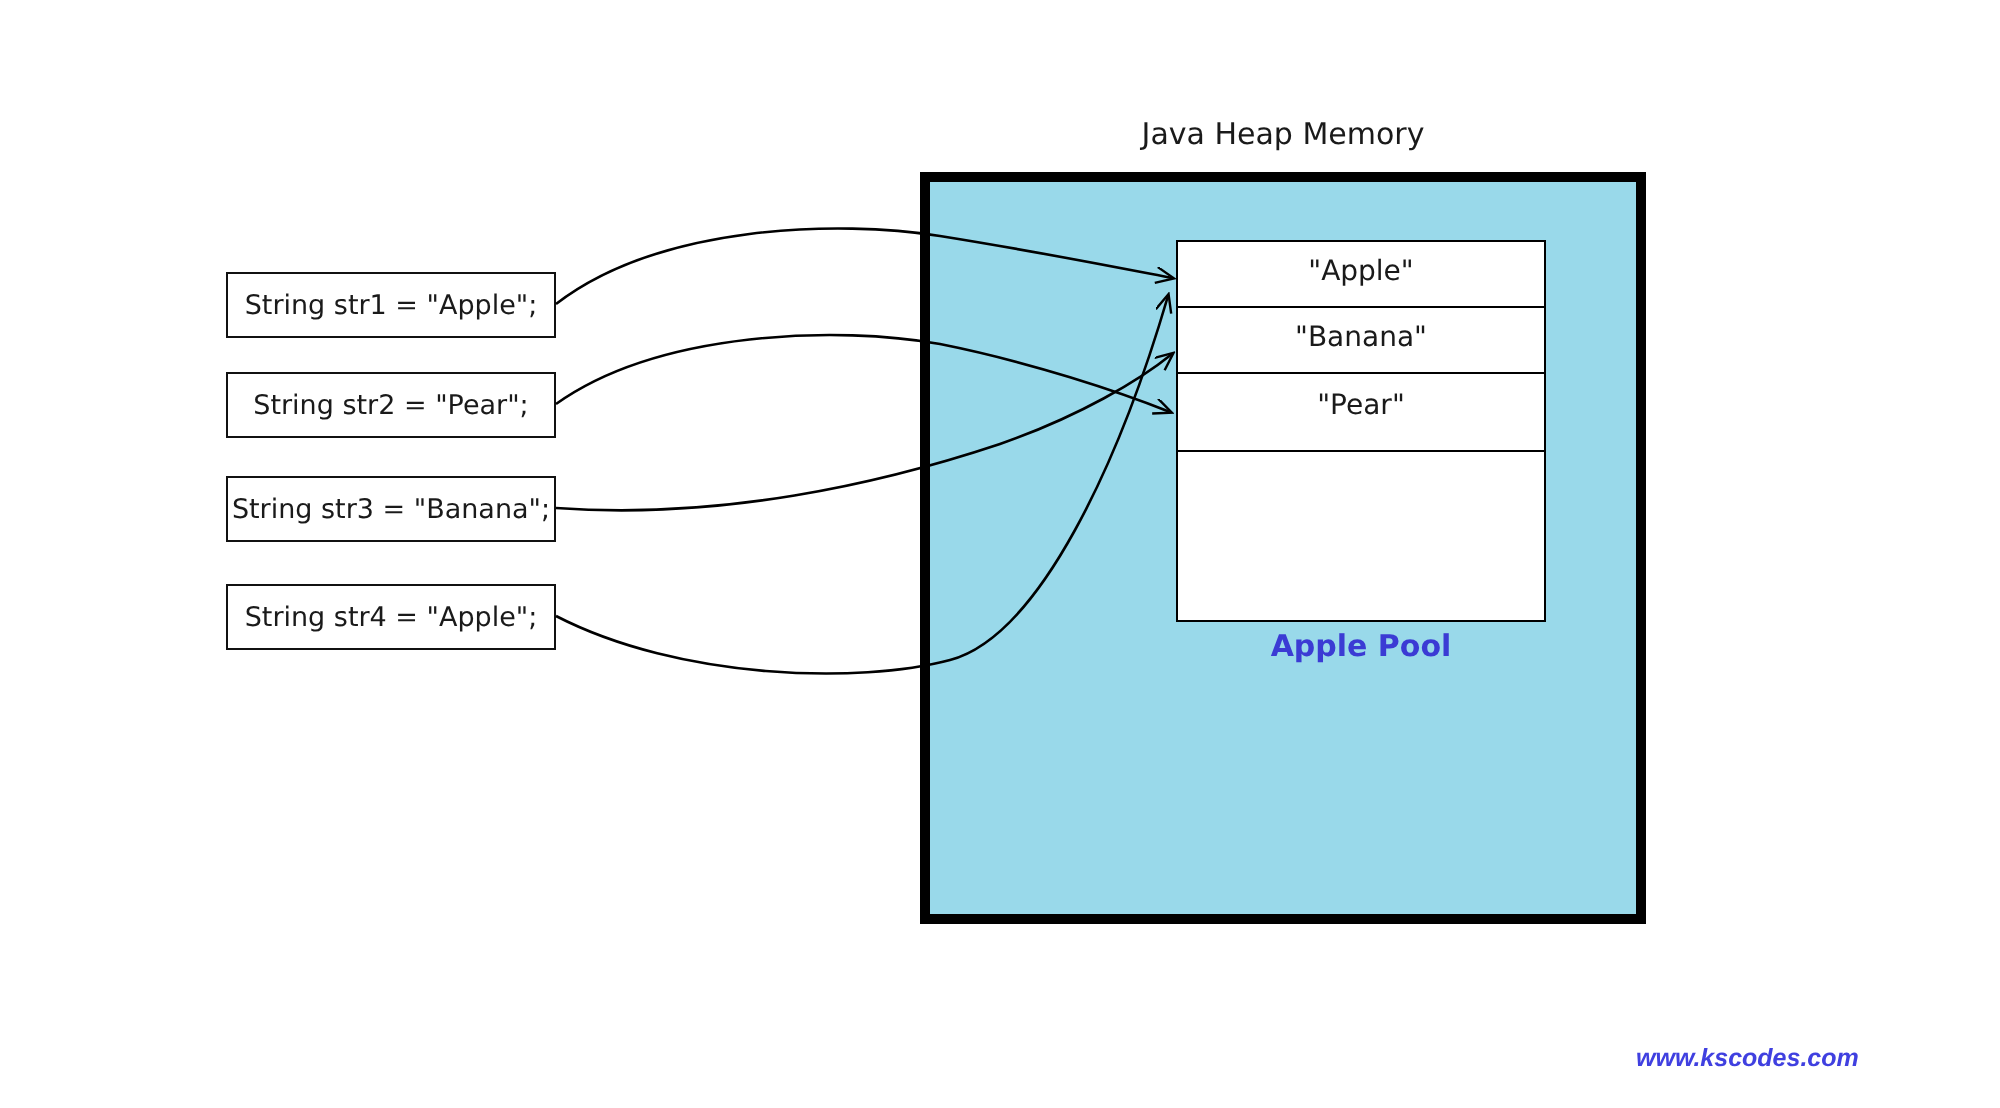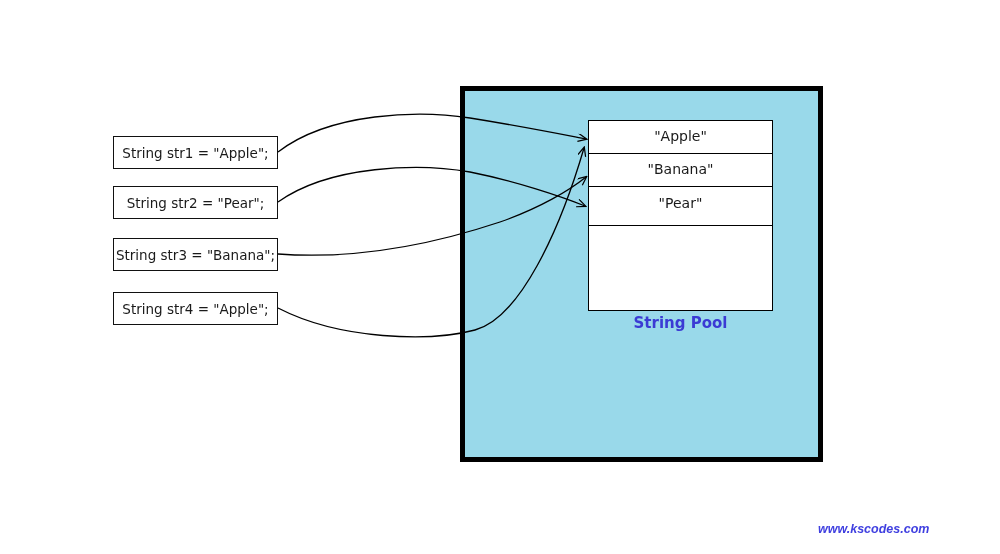--- a/index.html
+++ b/index.html
@@ -121,39 +121,40 @@
     color: #4040e0;
     white-space: nowrap;
     font-family: Liberation Sans, sans-serif;
   }
 </style>
 </head>
 <body>
 
 <div id="canvas">
 
+  <div class="heap-title">Java Heap Memory</div>
 
   <div class="heap-box"></div>
 
   <div class="pool-table">
     <div class="pool-row pool-row-0">
       <span>"Apple"</span>
     </div>
     <div class="pool-row pool-row-1">
       <span>"Banana"</span>
     </div>
     <div class="pool-row pool-row-2">
       <span>"Pear"</span>
     </div>
     <div class="pool-row pool-row-3">
       <span></span>
     </div>
   </div>
 
-  <div class="pool-label">String Pool</div>
+  <div class="pool-label">Apple Pool</div>
 
   <div class="stmt stmt-0">
     <span>String str1 = "Apple";</span>
   </div>
   <div class="stmt stmt-1">
     <span>String str2 = "Pear";</span>
   </div>
   <div class="stmt stmt-2">
     <span>String str3 = "Banana";</span>
   </div>

